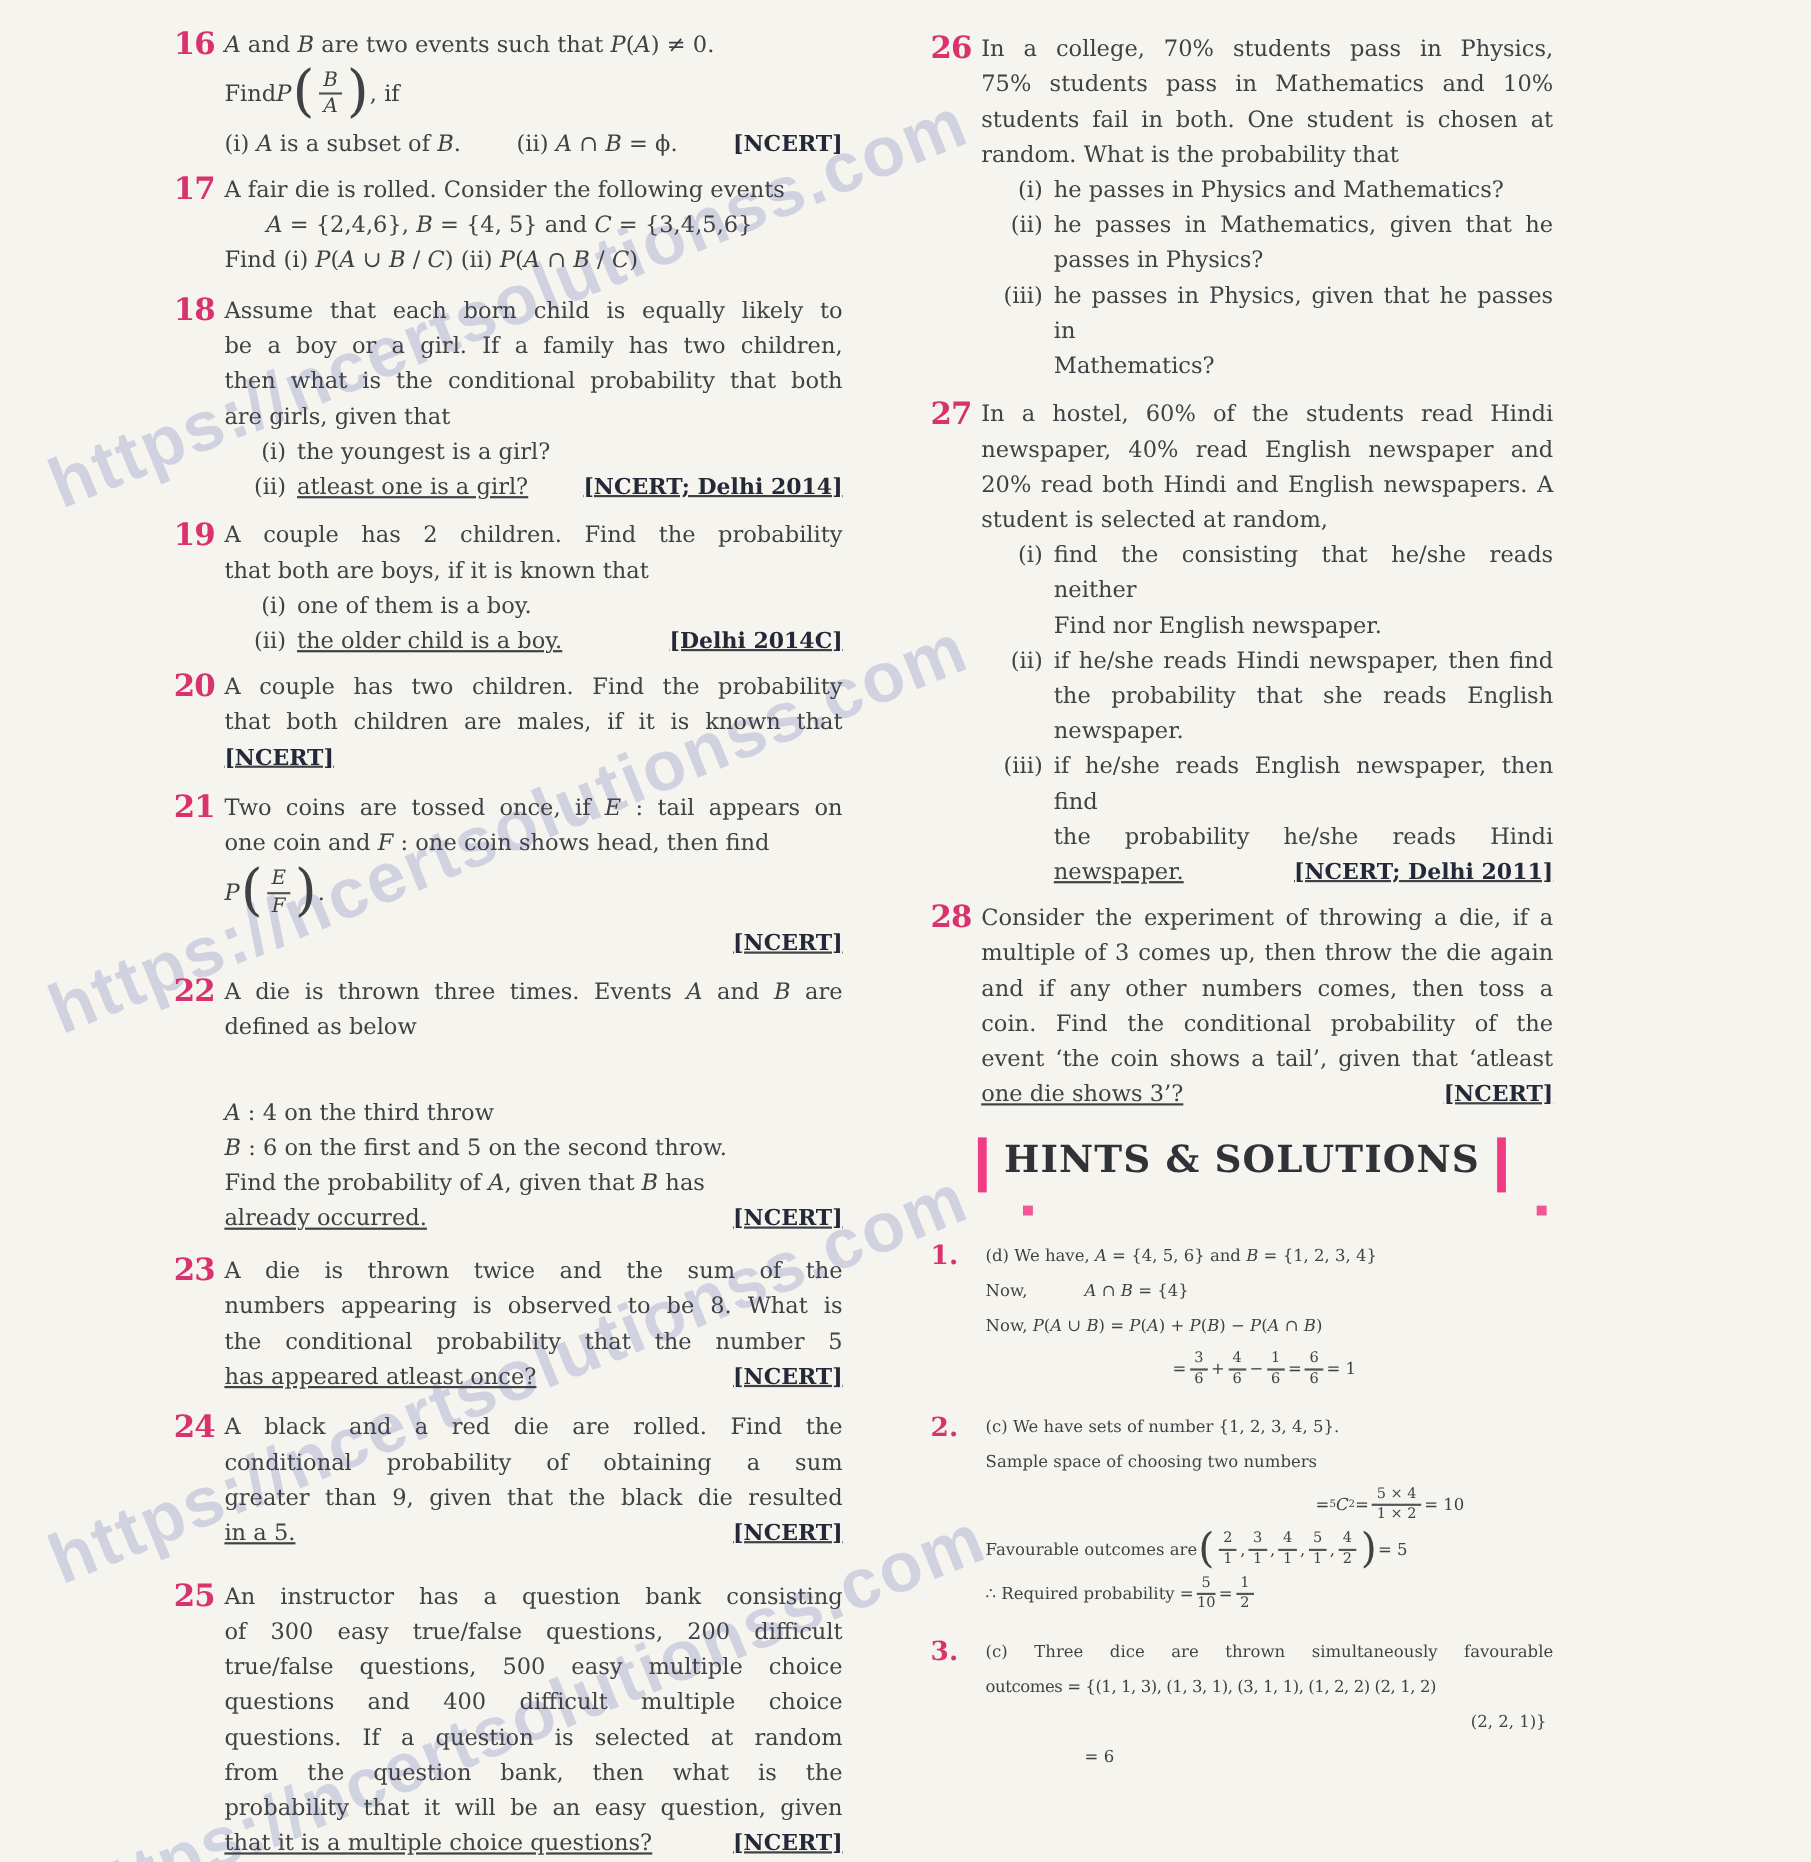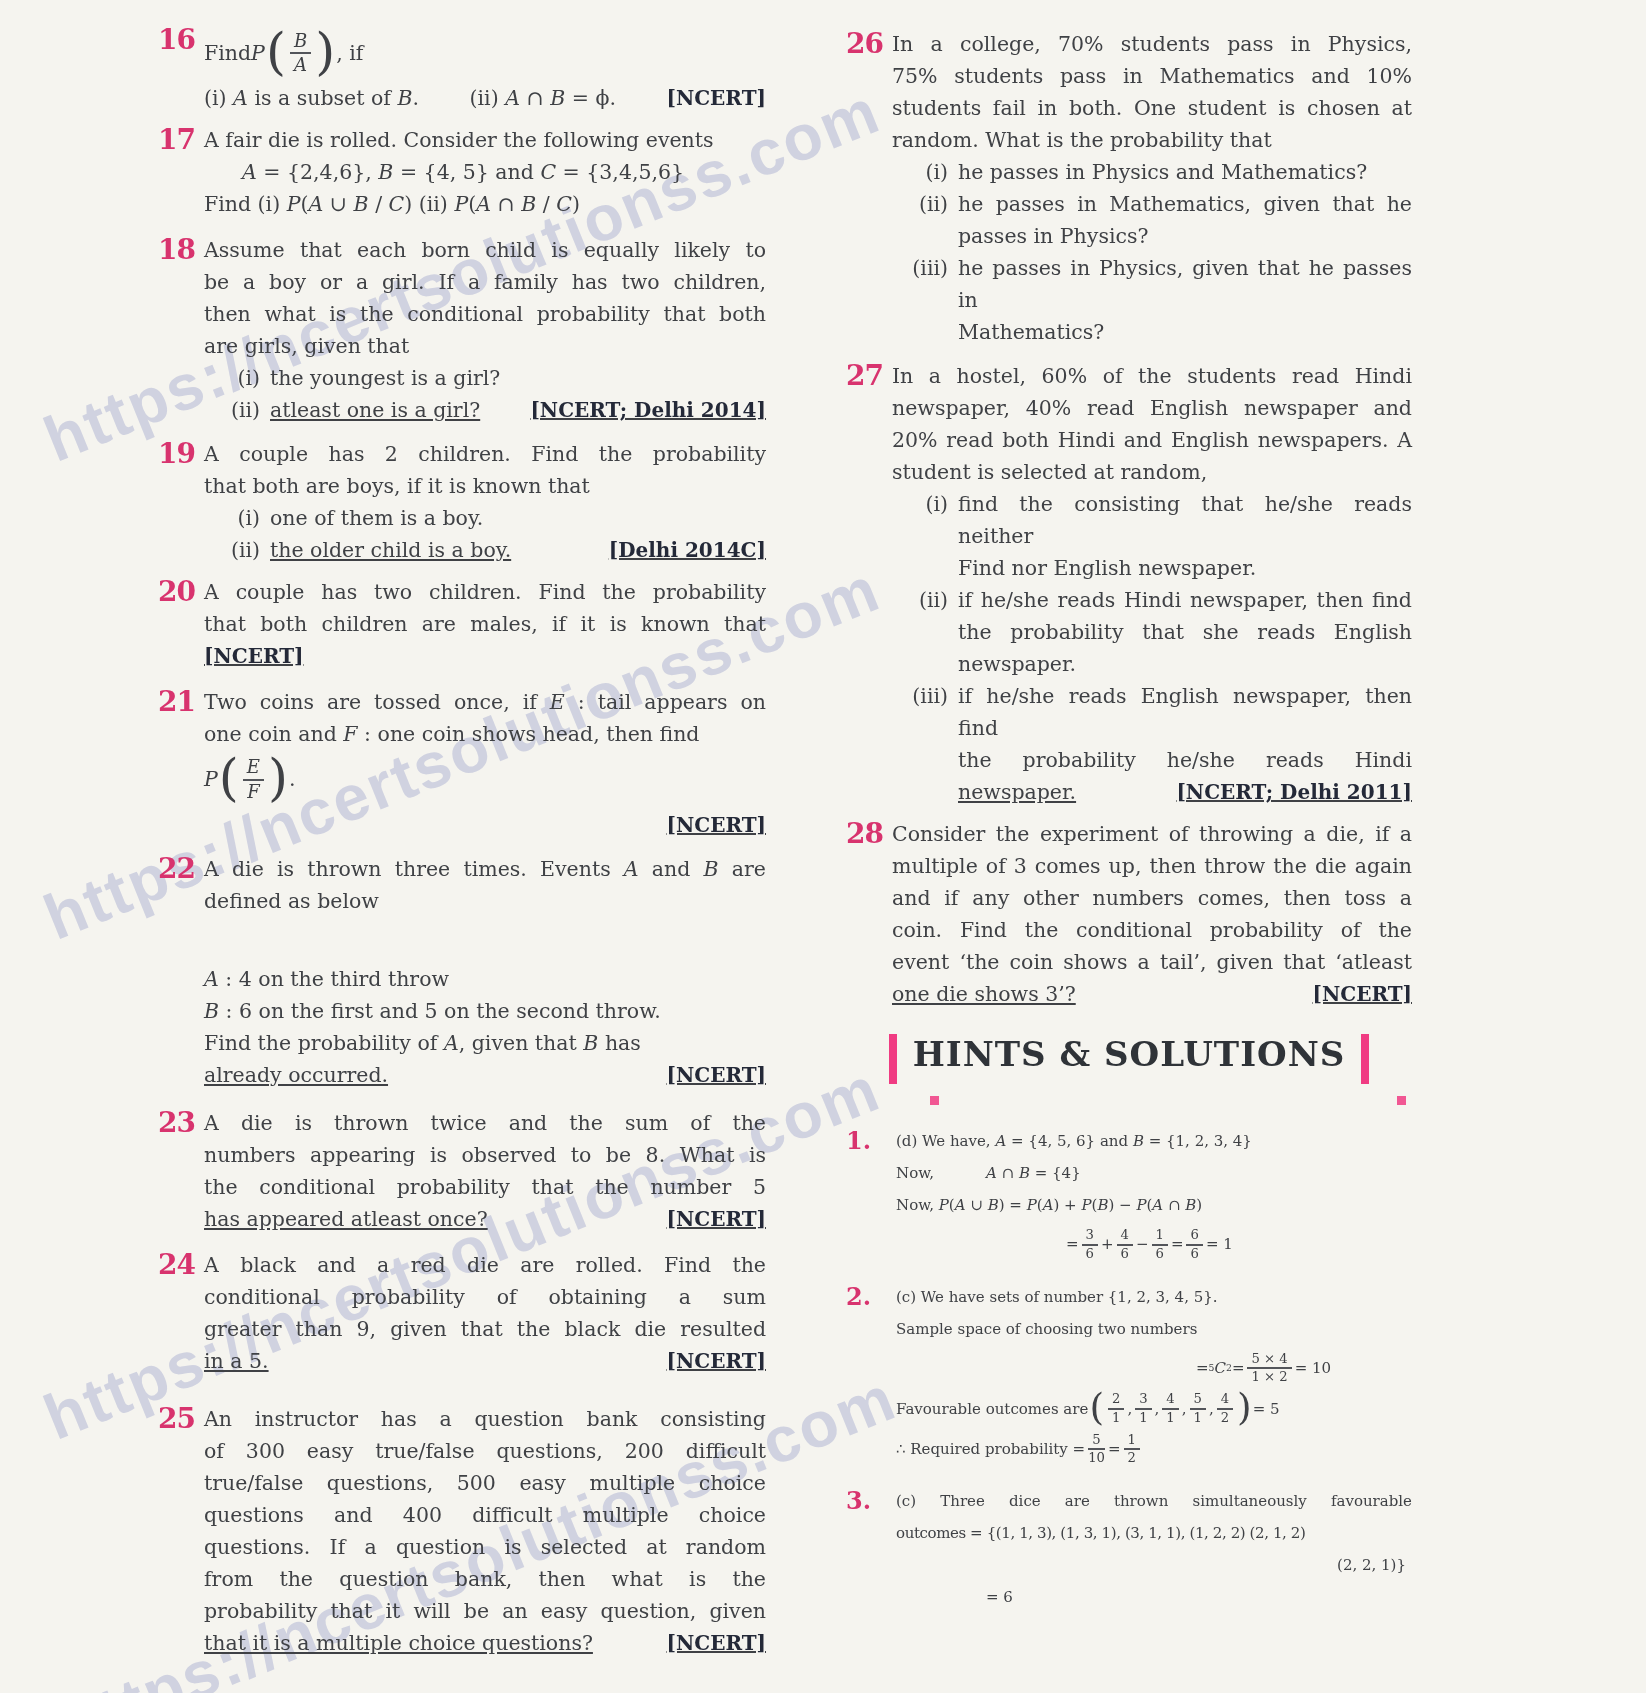--- a/index.html
+++ b/index.html
@@ -51,20 +51,21 @@
   <div class="wm" style="left:34px;top:408px;">https://ncertsolutionss.com</div>
   <div class="wm" style="left:34px;top:886px;">https://ncertsolutionss.com</div>
   <div class="wm" style="left:34px;top:1386px;">https://ncertsolutionss.com</div>
   <div class="wm" style="left:50px;top:1695px;">https://ncertsolutionss.com</div>
 
   <div class="colL">
 
     <div class="q mb10">
       <div class="qn">16</div>
       <div class="qb">
+        <div class="pl"><i>A</i> and <i>B</i> are two events such that <i>P</i>(<i>A</i>) ≠ 0.</div>
         <div class="mathline">Find <i>P</i><span class="bp">(</span><span class="frac">
               <span class="fn"><i>B</i></span>
               <span class="fd"><i>A</i></span>
             </span><span class="bp">)</span>, if</div>
         <div class="row3">
           <span>(i) <i>A</i> is a subset of <i>B</i>.</span>
           <span>(ii) <i>A</i> ∩ <i>B</i> = ϕ.</span>
           <span class="tag">[NCERT]</span>
         </div>
       </div>

